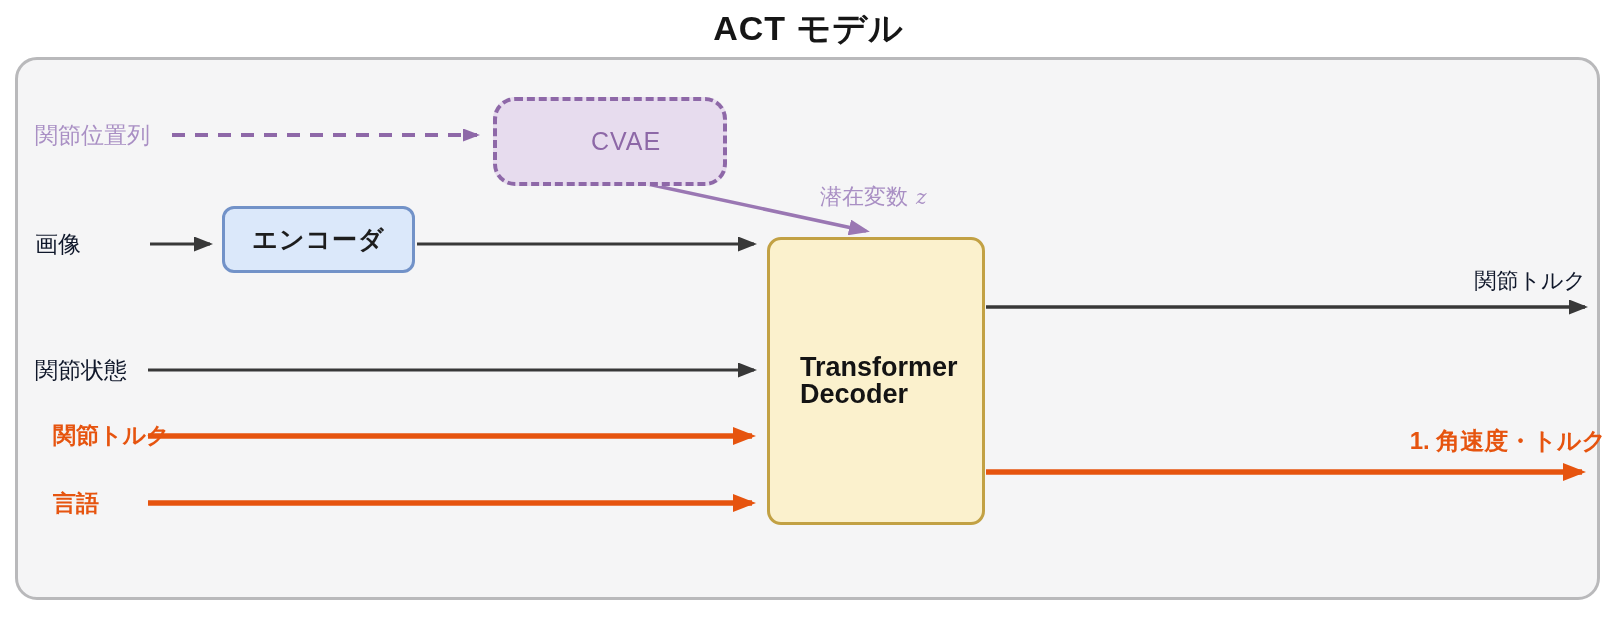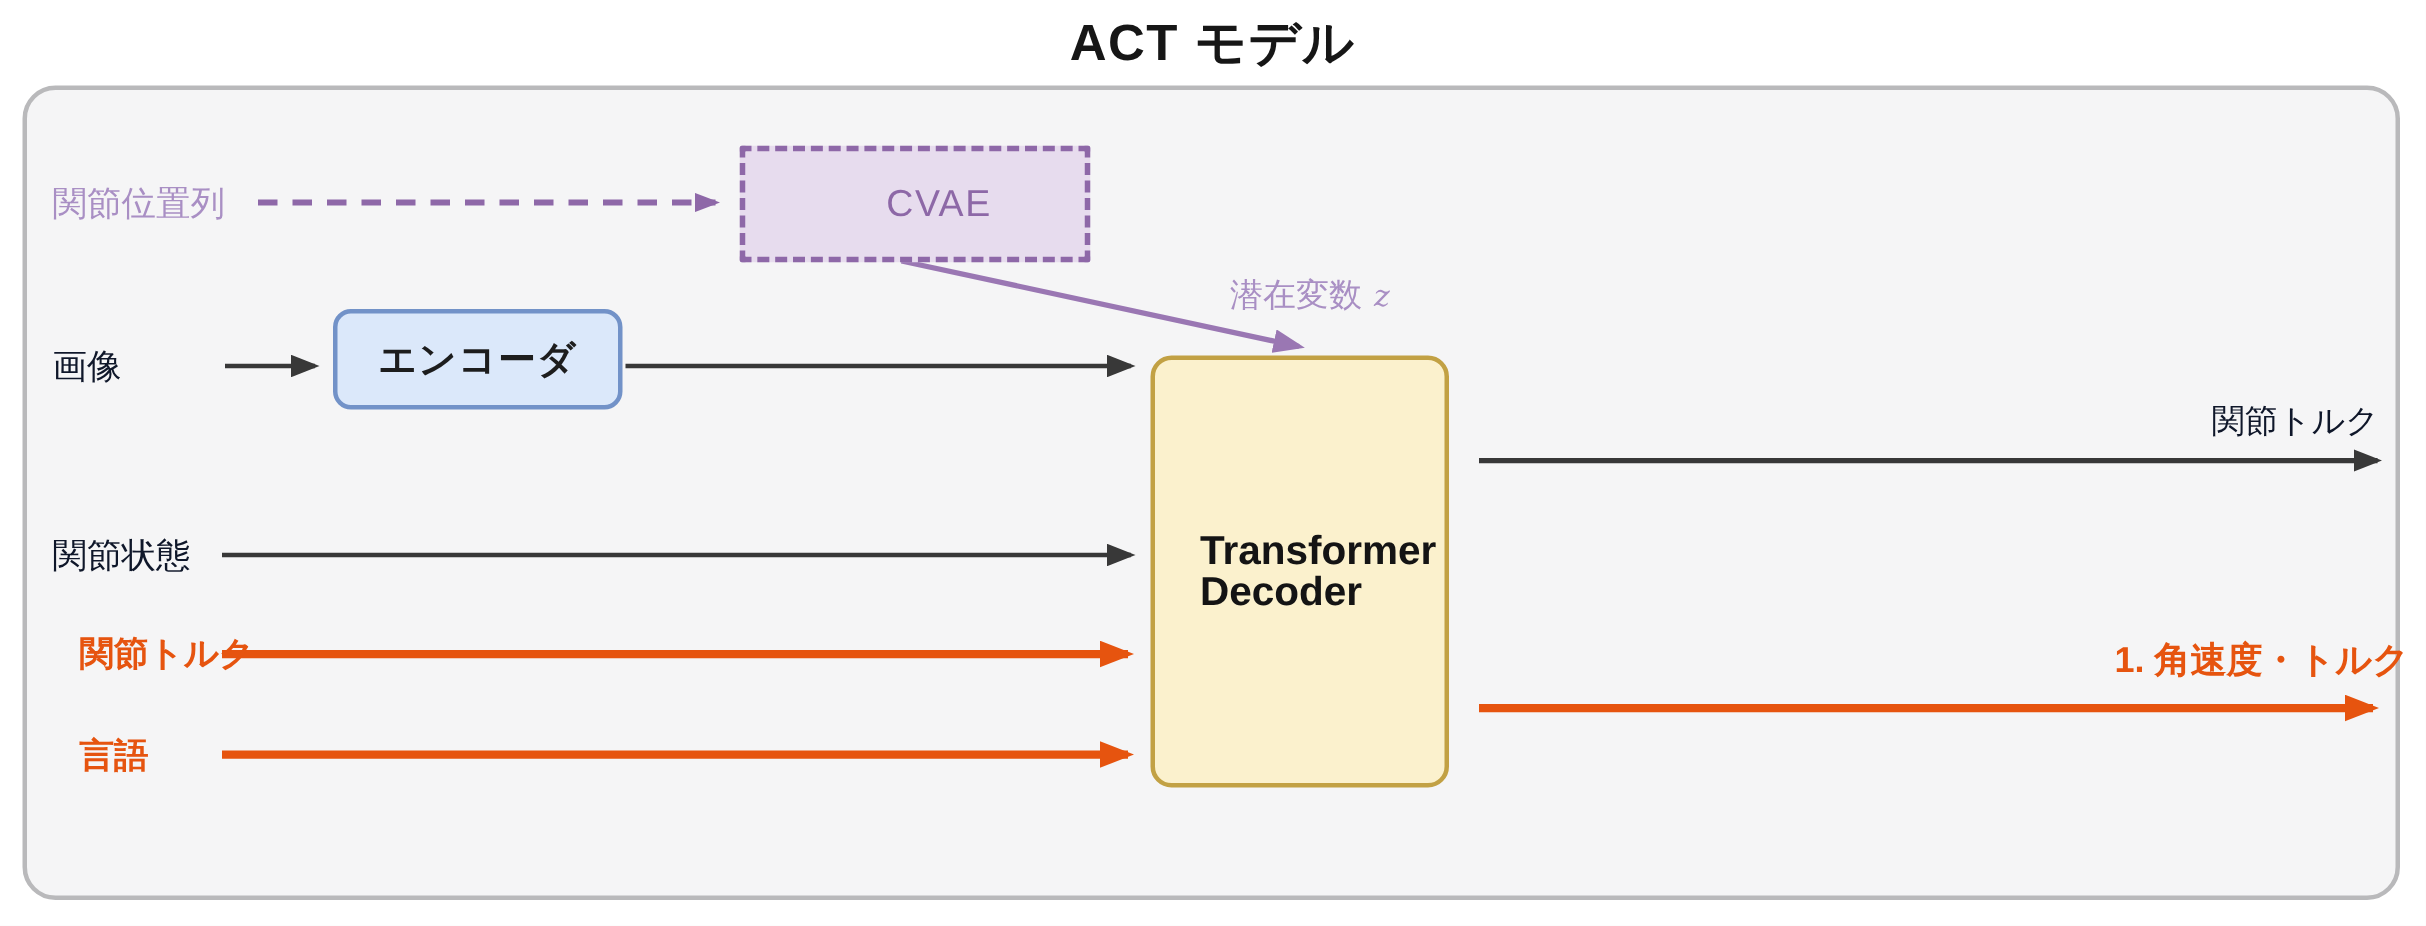--- a/index.html
+++ b/index.html
@@ -12,31 +12,31 @@
     font-size:34px;font-weight:700;color:#161616;letter-spacing:1px;
   }
   .frame{
     position:absolute;left:15px;top:57px;width:1585px;height:543px;
     background:#f5f5f6;border:3px solid #b9b9bb;border-radius:22px;
     box-sizing:border-box;
   }
   svg.arrows{position:absolute;left:0;top:0;width:1617px;height:617px;pointer-events:none;}
   .node{position:absolute;box-sizing:border-box;display:flex;align-items:center;justify-content:center;}
   .node-cvae{
-    left:493px;top:97px;width:234px;height:78px;
-    background:#e7dcee;border:4px dashed #8e68a8;border-radius:2px;
+    left:493px;top:97px;width:234px;height:89px;
+    background:#e7dcee;border:4px dashed #8e68a8;border-radius:22px;
     color:#8d68a7;font-size:25px;font-weight:500;letter-spacing:1px;padding-left:32px;
   }
   .node-encoder{
     left:222px;top:206px;width:193px;height:67px;
     background:#dbe8fa;border:3px solid #7292c8;border-radius:12px;
     color:#1d1d1d;font-size:25px;font-weight:700;letter-spacing:1px;
   }
   .node-decoder{
-    left:767px;top:237px;width:199px;height:288px;
+    left:767px;top:237px;width:218px;height:288px;
     background:#fbf1cd;border:3px solid #c2a144;border-radius:14px;
     flex-direction:column;align-items:flex-start;justify-content:center;
     padding-left:30px;color:#141414;font-size:27px;font-weight:600;line-height:1.0;
   }
   .node-decoder .line{display:block;}
   .node-decoder .line + .line{}
   .lbl{position:absolute;line-height:1.1;white-space:nowrap;}
   .lbl-black{color:#0f172a;font-size:23px;}
   .lbl-orange{color:#e6540f;font-size:23px;font-weight:700;padding-left:18px;}
   .lbl-purple-light{color:#a98fc4;font-size:23px;}

